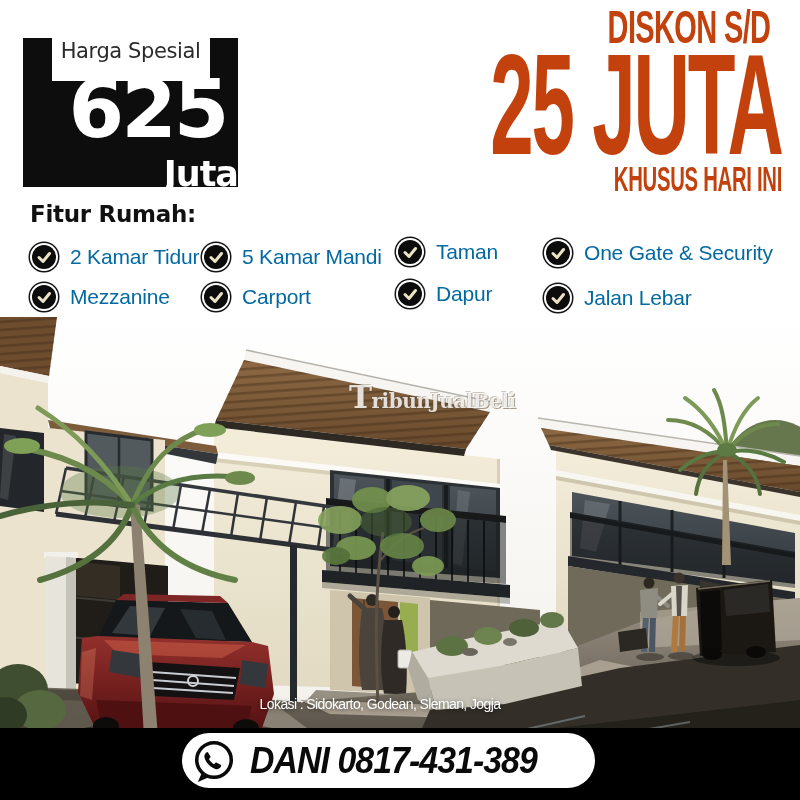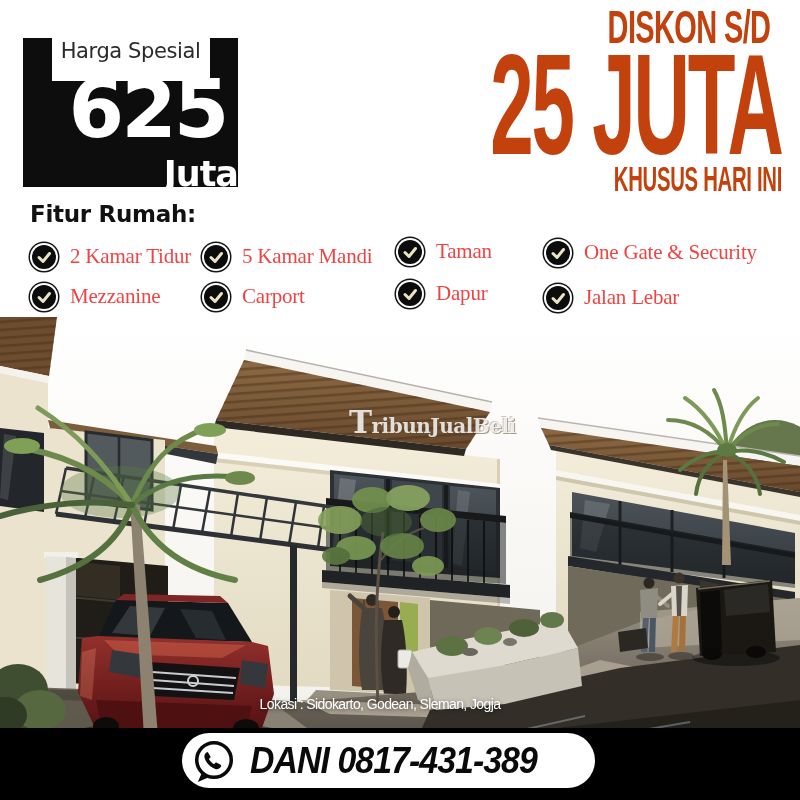--- a/index.html
+++ b/index.html
@@ -25,28 +25,28 @@
                 transform:scaleX(.55);transform-origin:100% 50%;letter-spacing:-4px;}
   .discount .d3{position:absolute;top:161px;right:0;font-size:35px;line-height:1;white-space:nowrap;
                 transform:scaleX(.58);transform-origin:100% 50%;letter-spacing:-0.5px;}
 
   
   .features-heading{position:absolute;left:30px;top:201px;font-size:23px;font-weight:bold;
                     color:#111;letter-spacing:-0.3px;}
   .feat{position:absolute;display:flex;align-items:center;gap:10px;height:31px;}
   .check{width:24px;height:24px;margin:4px;border-radius:50%;background:#0c0c0c;flex:0 0 auto;
          box-shadow:0 0 0 2px #ffffff,0 0 0 3.5px #141414;display:flex;align-items:center;justify-content:center;}
-  .feat .lbl{font-family:Liberation Serif, serif;font-size:21px;color:#ef4444;
+  .feat .lbl{font-family:Liberation Sans, sans-serif;font-size:21px;color:#0369a1;
              letter-spacing:-0.2px;white-space:nowrap;}
 
   
   .photo{position:absolute;left:0;top:317px;width:800px;height:483px;}
   .watermark{position:absolute;left:349px;top:379px;font-family:"DejaVu Serif",serif;font-weight:bold;
              font-size:20px;color:rgba(255,255,255,0.82);letter-spacing:-0.5px;
-             text-shadow:1px 1px 0 rgba(95,75,50,0.55),-1px -1px 0 rgba(95,75,50,0.3);margin-top:25px;}
+             text-shadow:1px 1px 0 rgba(95,75,50,0.55),-1px -1px 0 rgba(95,75,50,0.3);}
   .watermark::first-letter{font-size:31px;}
   .location{position:absolute;left:0;top:696px;width:760px;text-align:center;color:#fff;
             font-family:"Liberation Sans",sans-serif;font-size:14px;letter-spacing:-0.6px;
             text-shadow:0 1px 4px rgba(0,0,0,0.55);}
 
   
   .bottom-band{position:absolute;left:0;top:728px;width:800px;height:72px;background:#000;}
   .contact-pill{position:absolute;left:182px;top:733px;width:413px;height:55px;background:#ffffff;
                 border-radius:30px;display:flex;align-items:center;padding-left:9px;gap:13px;box-sizing:border-box;}
   .wa{width:46px;height:46px;flex:0 0 auto;display:flex;align-items:center;justify-content:center;}

